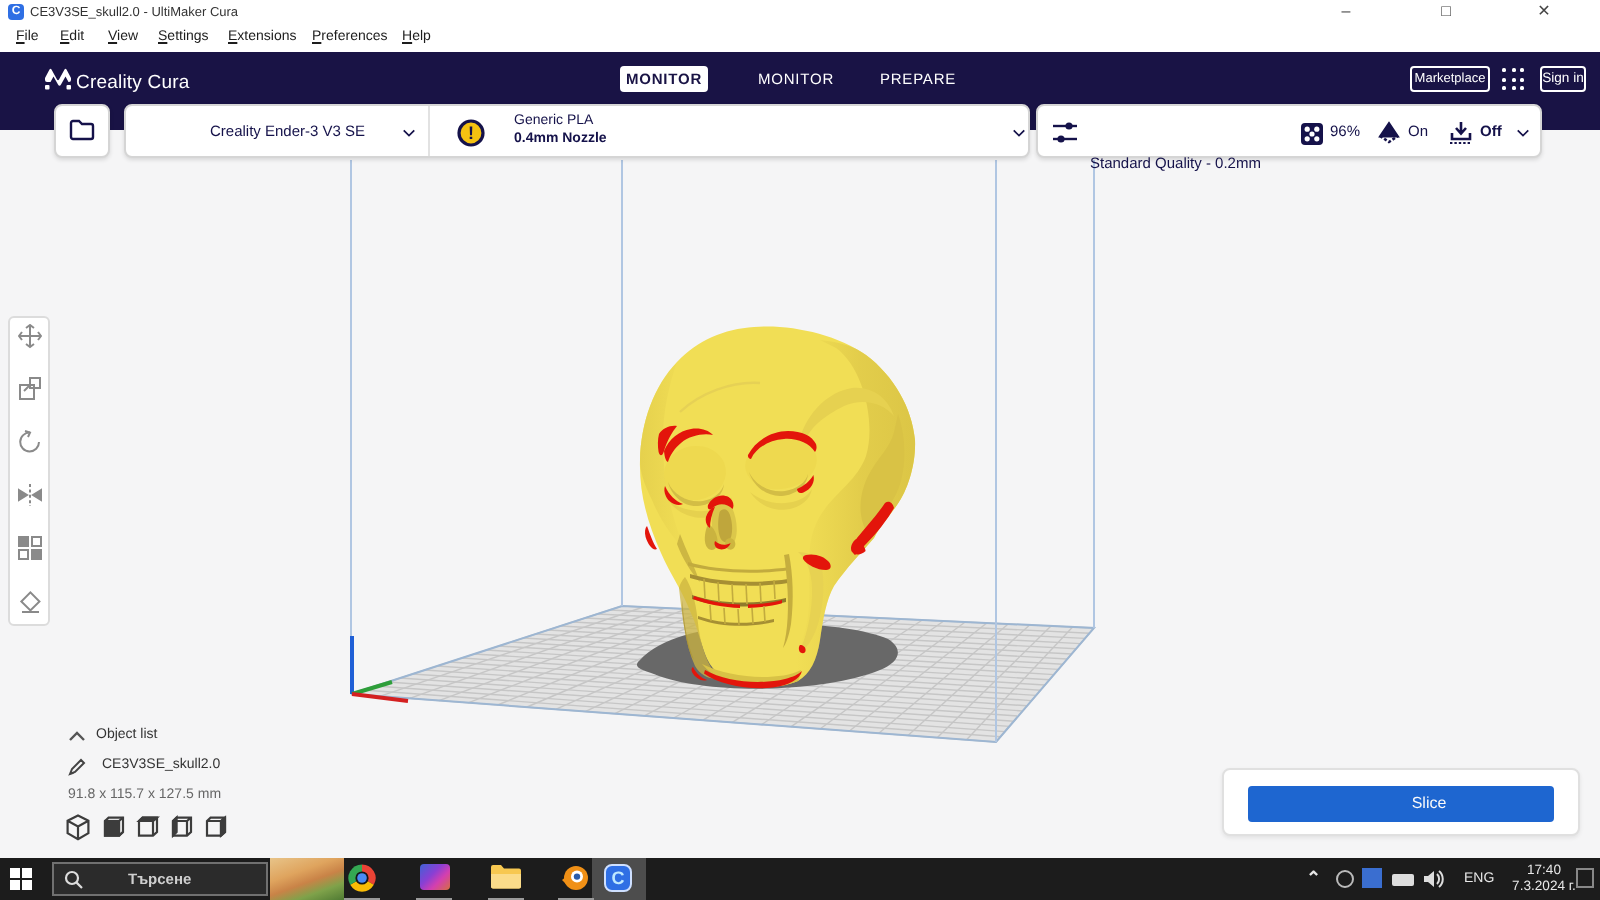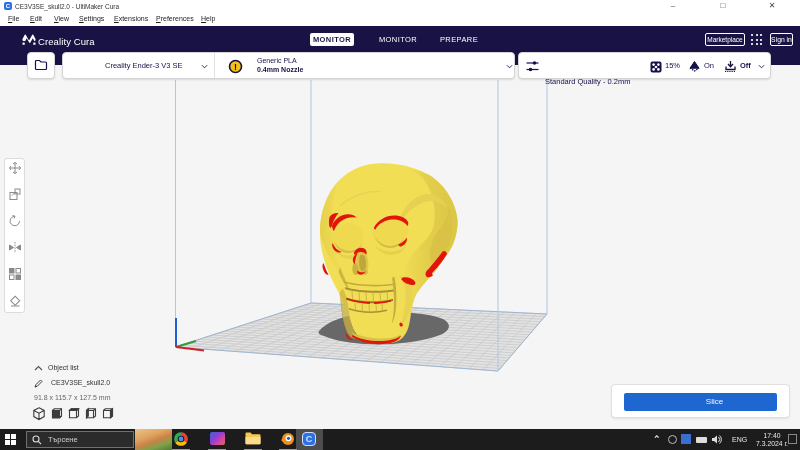--- a/index.html
+++ b/index.html
@@ -298,21 +298,21 @@
     </svg>
     <div class="abs navy" style="left:26px;top:24px;font-size:7.5px;">Standard Quality - 0.2mm</div>
     <svg class="abs" style="left:131px;top:7.5px;" width="12" height="12" viewBox="0 0 12 12">
       <rect x="0.5" y="0.5" width="11" height="11" rx="2" fill="#15124a"></rect>
       <circle cx="3.6" cy="3.6" r="1.3" fill="#fff"></circle>
       <circle cx="8.4" cy="3.6" r="1.3" fill="#fff"></circle>
       <circle cx="3.6" cy="8.4" r="1.3" fill="#fff"></circle>
       <circle cx="8.4" cy="8.4" r="1.3" fill="#fff"></circle>
       <circle cx="6" cy="6" r="1.3" fill="#fff"></circle>
     </svg>
-    <div class="abs navy" style="left:146px;top:8px;font-size:7.5px;">15%</div>
+    <div class="abs navy" style="left:146px;top:8px;font-size:7.5px;">96%</div>
     <svg class="abs" style="left:169px;top:7px;" width="13" height="13" viewBox="0 0 13 13">
       <path d="M2 8.2 L6.5 1.5 L11 8.2 Z" fill="#15124a" stroke="#15124a" stroke-width="1"></path>
       <path d="M2 8 L6.5 11 L11 8" fill="none" stroke="#15124a" stroke-width="1.3" stroke-dasharray="1.5 1"></path>
     </svg>
     <div class="abs navy" style="left:185px;top:8px;font-size:7.5px;">On</div>
     <svg class="abs" style="left:205px;top:7px;" width="13" height="13" viewBox="0 0 13 13">
       <path d="M6.5 1 L6.5 6 M4 4 L6.5 6.8 L9 4" fill="none" stroke="#15124a" stroke-width="1.3"></path>
       <path d="M2 6.5 L2 9.5 L11 9.5 L11 6.5" fill="none" stroke="#15124a" stroke-width="1.3"></path>
       <line x1="1" y1="11.5" x2="12" y2="11.5" stroke="#15124a" stroke-width="1" stroke-dasharray="1.2 1"></line>
     </svg>
@@ -404,21 +404,21 @@
       <rect x="6" y="0" width="5" height="5"></rect>
       <rect x="0" y="6" width="5" height="5"></rect>
       <rect x="6" y="6" width="5" height="5"></rect>
     </g>
   </svg>
   <div class="abs" style="left:26px;top:431px;width:108px;height:17px;background:#2b2b2b;border:1px solid #707070;"></div>
   <svg class="abs" style="left:32px;top:434.5px;" width="10" height="10" viewBox="0 0 10 10">
     <circle cx="4" cy="4" r="3" fill="none" stroke="#ddd" stroke-width="1.1"></circle>
     <line x1="6.3" y1="6.3" x2="9" y2="9" stroke="#ddd" stroke-width="1.1"></line>
   </svg>
-  <div class="abs" style="left:48px;top:435px;font-size:7.5px;color:#cfcfcf;">Търсене</div>
+  <div class="abs" style="left:64px;top:435px;font-size:7.5px;color:#cfcfcf;font-weight:bold;">Търсене</div>
 
   <div class="abs" style="left:135px;top:429px;width:37px;height:21px;background:linear-gradient(160deg,#e8c489 0%,#dfa45e 35%,#c98347 55%,#7fa24a 75%,#4f7a33 100%);"></div>
 
   <svg class="abs" style="left:174px;top:432px;" width="14" height="14" viewBox="0 0 14 14">
     <circle cx="7" cy="7" r="7" fill="#1a1c20"></circle>
     <path d="M7 7 L7 0.2 A6.8 6.8 0 0 1 12.9 10.4 Z" fill="#ea4335"></path>
     <path d="M7 7 L12.9 10.4 A6.8 6.8 0 0 1 1.1 10.4 Z" fill="#fbbc05"></path>
     <path d="M7 7 L1.1 10.4 A6.8 6.8 0 0 1 7 0.2 Z" fill="#34a853"></path>
     <circle cx="7" cy="7" r="3.3" fill="#15171a"></circle>
     <circle cx="7" cy="7" r="2.4" fill="#4a8af4"></circle>

